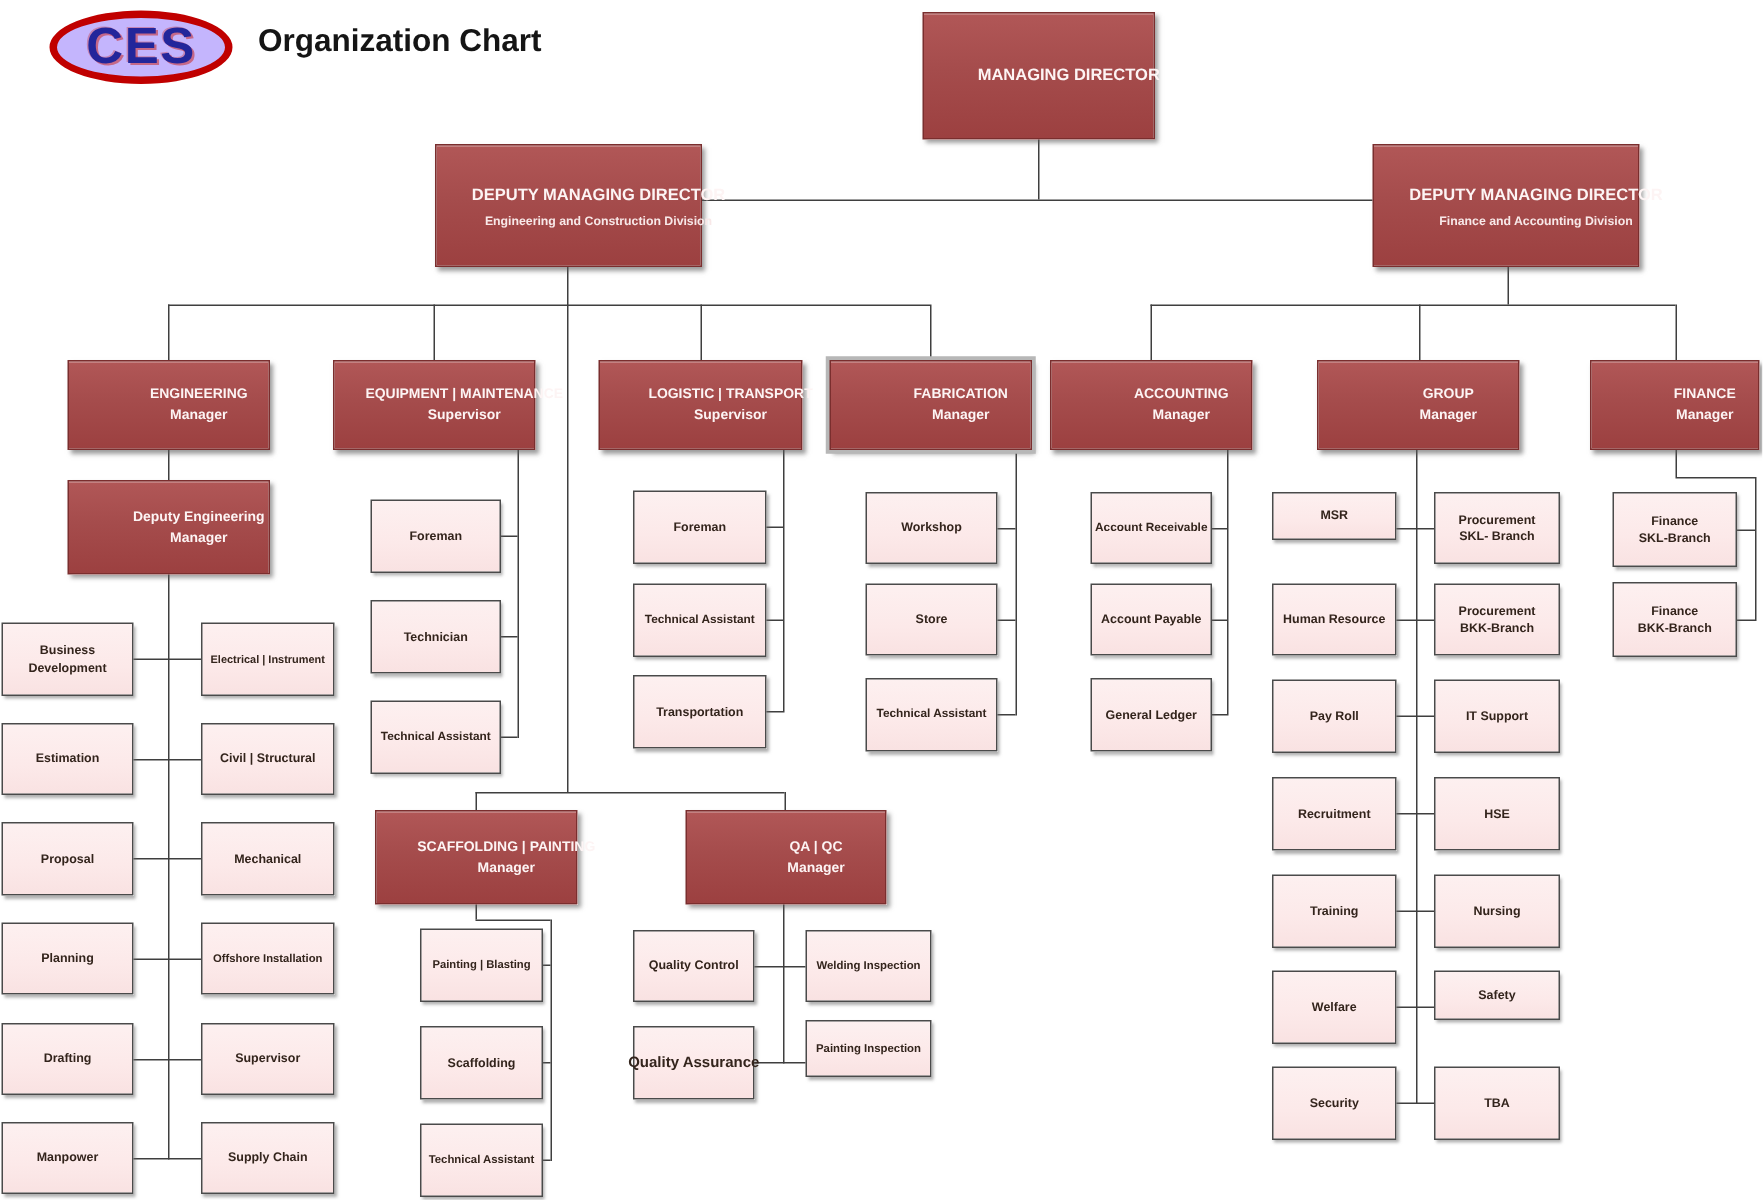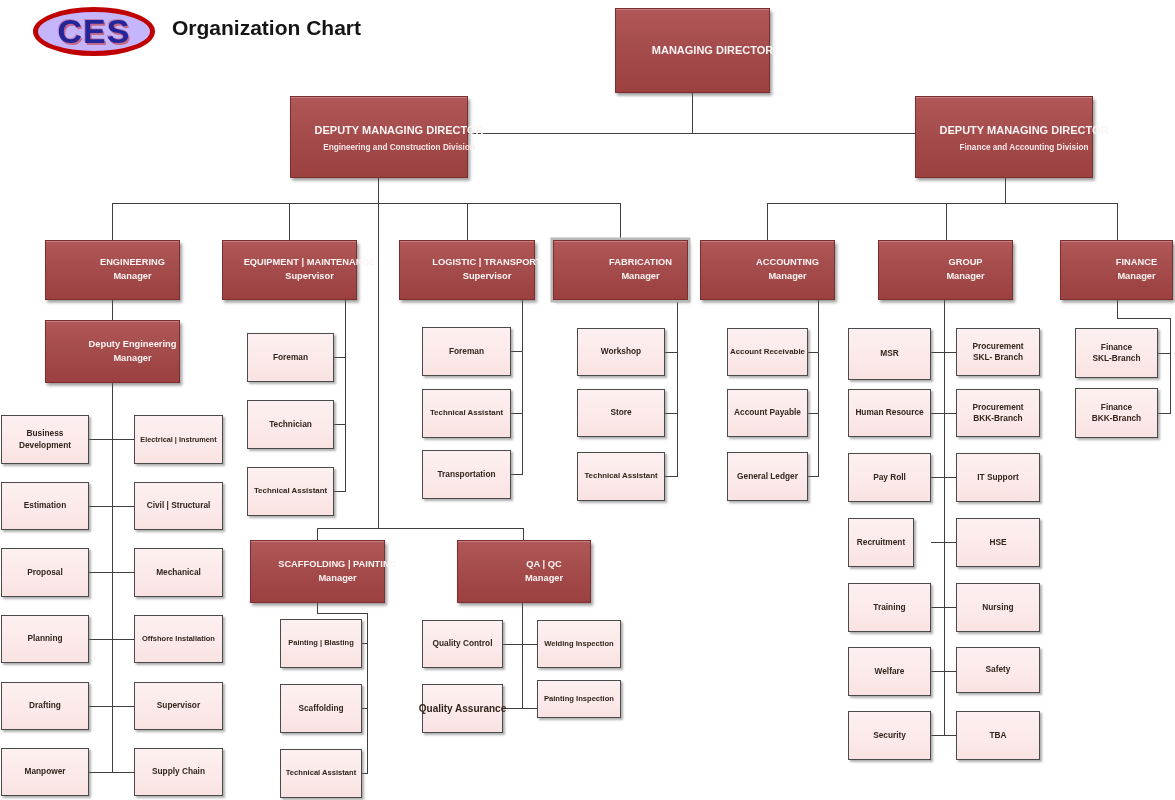--- a/index.html
+++ b/index.html
@@ -218,30 +218,30 @@
     </div>
     <div class="node leaf" style="left: 727px; top: 328px; width: 81px; height: 48px;">
       <span class="line" style="font-size: 7.9px;">Account Receivable</span>
     </div>
     <div class="node leaf" style="left: 727px; top: 389px; width: 81px; height: 48px;">
       <span class="line">Account Payable</span>
     </div>
     <div class="node leaf" style="left: 727px; top: 452px; width: 81px; height: 49px;">
       <span class="line">General Ledger</span>
     </div>
-    <div class="node leaf" style="left: 848px; top: 328px; width: 83px; height: 52px;">
+    <div class="node leaf" style="left: 848px; top: 328px; width: 83px; height: 32px;">
       <span class="line">MSR</span>
     </div>
     <div class="node leaf" style="left: 848px; top: 389px; width: 83px; height: 48px;">
       <span class="line">Human Resource</span>
     </div>
     <div class="node leaf" style="left: 848px; top: 453px; width: 83px; height: 49px;">
       <span class="line">Pay Roll</span>
     </div>
-    <div class="node leaf" style="left: 848px; top: 518px; width: 66px; height: 49px;">
+    <div class="node leaf" style="left: 848px; top: 518px; width: 83px; height: 49px;">
       <span class="line">Recruitment</span>
     </div>
     <div class="node leaf" style="left: 848px; top: 583px; width: 83px; height: 49px;">
       <span class="line">Training</span>
     </div>
     <div class="node leaf" style="left: 848px; top: 647px; width: 83px; height: 49px;">
       <span class="line">Welfare</span>
     </div>
     <div class="node leaf" style="left: 848px; top: 711px; width: 83px; height: 49px;">
       <span class="line">Security</span>
@@ -256,21 +256,21 @@
     </div>
     <div class="node leaf" style="left: 956px; top: 453px; width: 84px; height: 49px;">
       <span class="line">IT Support</span>
     </div>
     <div class="node leaf" style="left: 956px; top: 518px; width: 84px; height: 49px;">
       <span class="line">HSE</span>
     </div>
     <div class="node leaf" style="left: 956px; top: 583px; width: 84px; height: 49px;">
       <span class="line">Nursing</span>
     </div>
-    <div class="node leaf" style="left: 956px; top: 647px; width: 84px; height: 46px;">
+    <div class="node leaf" style="left: 956px; top: 647px; width: 84px; height: 33px;">
       <span class="line">Safety</span>
     </div>
     <div class="node leaf" style="left: 956px; top: 711px; width: 84px; height: 49px;">
       <span class="line">TBA</span>
     </div>
     <div class="node leaf" style="left: 1075px; top: 328px; width: 83px; height: 50px;">
       <span class="line">Finance</span>
       <span class="line">SKL-Branch</span>
     </div>
     <div class="node leaf" style="left: 1075px; top: 388px; width: 83px; height: 50px;">

